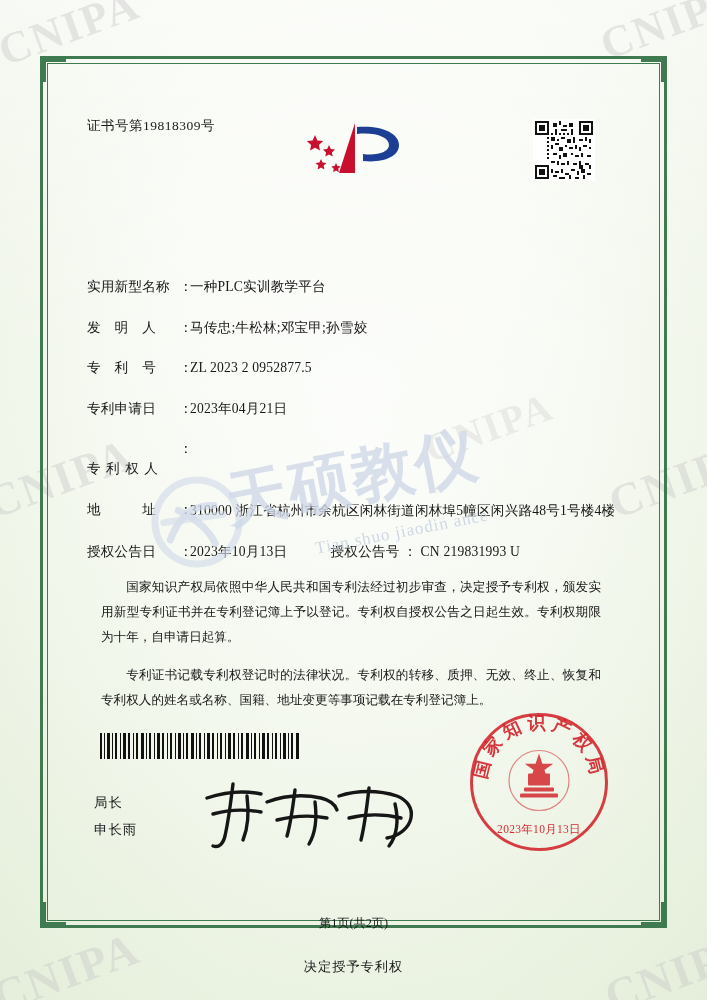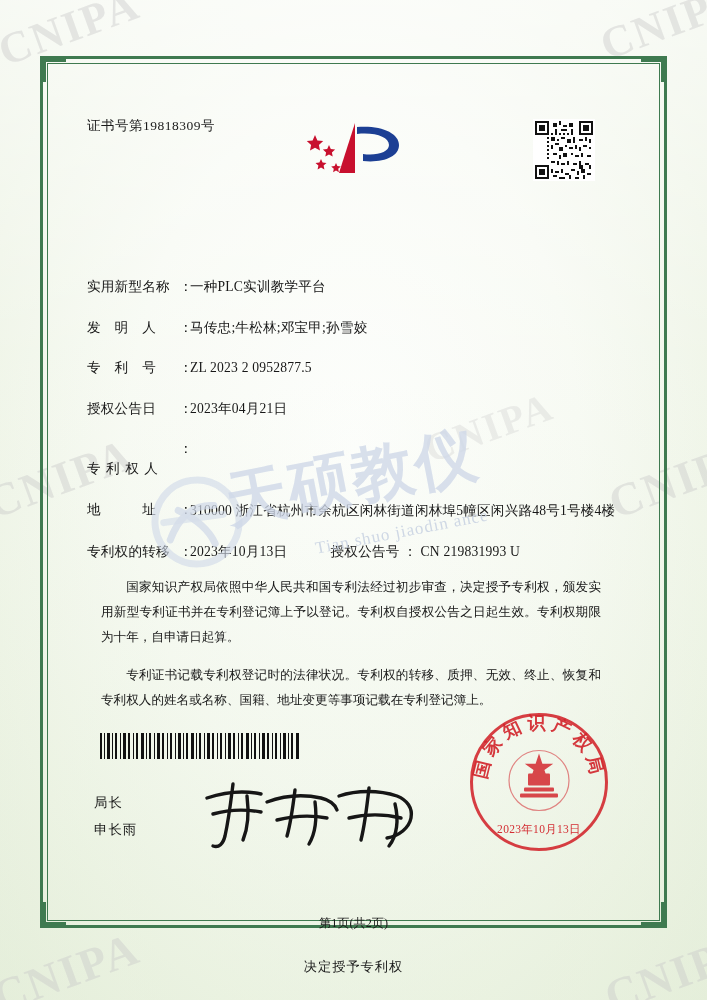--- a/index.html
+++ b/index.html
@@ -452,38 +452,38 @@
         <div class="field-value">马传忠;牛松林;邓宝甲;孙雪姣</div>
       </div>
 
       <div class="field-row">
         <div class="field-label">专　利　号</div>
         <div class="field-sep">：</div>
         <div class="field-value">ZL 2023 2 0952877.5</div>
       </div>
 
       <div class="field-row">
-        <div class="field-label">授权公告日</div>
+        <div class="field-label">专利申请日</div>
         <div class="field-sep">：</div>
         <div class="field-value">2023年04月21日</div>
       </div>
 
       <div class="field-row">
         <div class="field-label spaced">专利权人</div>
         <div class="field-sep">：</div>
       </div>
 
       <div class="field-row">
         <div class="field-label">地　　　址</div>
         <div class="field-sep">：</div>
         <div class="field-value addr-value">310000 浙江省杭州市余杭区闲林街道闲林埠5幢区闲兴路48号1号楼4楼</div>
       </div>
 
       <div class="field-row" style="margin-top:4px;">
-        <div class="field-label">专利权的转移</div>
+        <div class="field-label">授权公告日</div>
         <div class="field-sep">：</div>
         <div class="field-value">
           <span>2023年10月13日</span>
           <span style="display:inline-block; width:36px;"></span>
           <span class="sub-label">授权公告号</span>
           <span>：</span>
           <span>CN 219831993 U</span>
         </div>
       </div>
 

